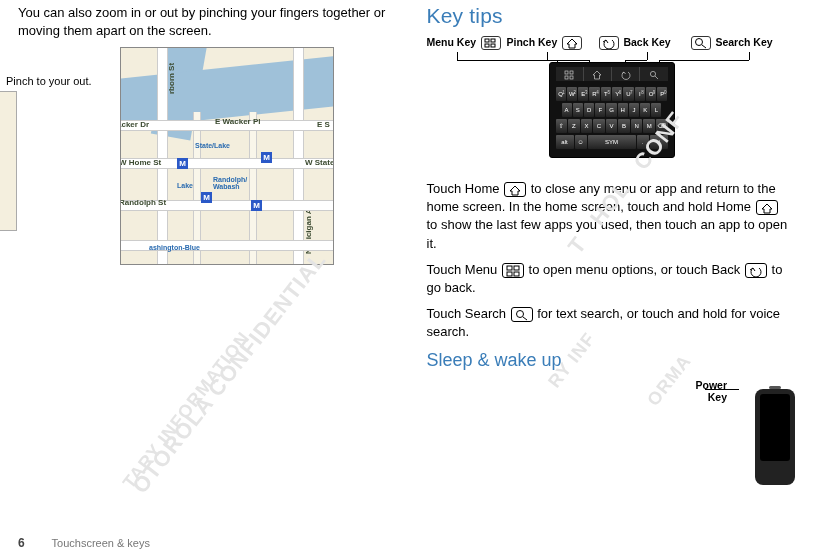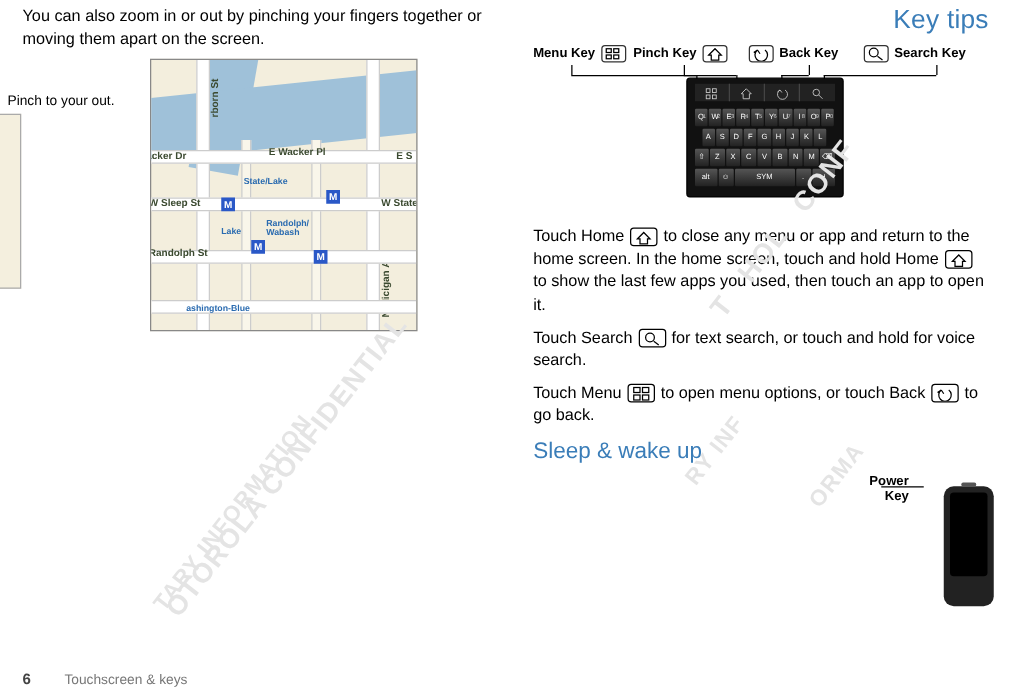--- a/index.html
+++ b/index.html
@@ -71,21 +71,21 @@
       width: 40px; height: 120px;
       background: #9fc1d9;
       transform: rotate(10deg);
     }
     .road-h { position: absolute; left:0; right:0; height:11px; background:#fff; border-top:1px solid #ccc; border-bottom:1px solid #ccc; }
     .road-v { position: absolute; top:0; bottom:0; width:11px; background:#fff; border-left:1px solid #ccc; border-right:1px solid #ccc; }
     .road-label { position: absolute; font-size:8px; color:#3b4a30; font-weight:bold; white-space:nowrap; }
     .road-label-v { transform: rotate(-90deg); transform-origin: left top; }
     .transit-label { position:absolute; font-size:7px; color:#2a6bb0; font-weight:bold; }
     .metro { position:absolute; width:11px; height:11px; background:#2a58c7; color:#fff; font-size:8px; text-align:center; line-height:11px; font-weight:bold; }
-    .heading-blue { color:#3a7db8; font-size:21px; font-weight:normal; margin-bottom:4px; letter-spacing:0.2px;text-align:right; }
+    .heading-blue { color:#3a7db8; font-size:21px; font-weight:normal; margin-bottom:4px; letter-spacing:0.2px; }
     .subheading-blue { color:#3a7db8; font-size:14px; font-weight:normal; margin-bottom:8px; }
     .subheading-blue2 { color:#3a7db8; font-size:18px; font-weight:normal; margin-top:6px; margin-bottom:6px; }
     .keybar {
       position: relative;
       margin: 8px 0 14px 0;
       height: 130px;
     }
     .keylabel {
       position: absolute;
       font-size: 10.5px;
@@ -258,21 +258,21 @@
 
         <div class="road-v" style="left:72px; top:64px; background:#f9f6ea; width:8px;"></div>
         <div class="road-v" style="left:128px; top:64px; background:#f9f6ea; width:8px;"></div>
 
         <div class="road-h" style="top:72px"></div>
         <span class="road-label" style="top:72px; left:-4px">acker Dr</span>
         <span class="road-label" style="top:69px; left:94px">E Wacker Pl</span>
         <span class="road-label" style="top:72px; left:196px">E S</span>
 
         <div class="road-h" style="top:110px"></div>
-        <span class="road-label" style="top:110px; left:-2px">W Sleep St</span>
+        <span class="road-label" style="top:110px; left:-2px">W Home St</span>
         <span class="road-label" style="top:110px; left:184px">W State</span>
 
         <div class="road-h" style="top:152px"></div>
         <span class="road-label" style="top:150px; left:-2px">Randolph St</span>
 
         <div class="road-h" style="top:192px"></div>
 
         <span class="transit-label" style="left:74px; top:94px">State/Lake</span>
         <span class="transit-label" style="left:56px; top:134px">Lake</span>
         <span class="transit-label" style="left:92px; top:128px; width:60px; line-height:1">Randolph/ Wabash</span>
@@ -424,47 +424,47 @@
       to close any menu or app and return to the home screen. In the home screen, touch and hold Home
       <span class="icon-inline">
         <svg width="20" height="13" viewBox="0 0 20 13">
             <path d="M5 8 L10 3 L15 8 L13 8 L13 12 L7 12 L7 8 Z" fill="none" stroke="#000"></path>
           </svg>
       </span>
       to show the last few apps you used, then touch an app to open it.
     </p>
 
     <p class="para">
-      Touch Search
-      <span class="icon-inline">
-        <svg width="20" height="13" viewBox="0 0 20 13">
-            <circle cx="8" cy="6" r="3.5" fill="none" stroke="#000"></circle>
-            <line x1="11" y1="9" x2="15" y2="12" stroke="#000"></line>
-          </svg>
-      </span>
-      for text search, or touch and hold for voice search.
-    </p>
-
-    <p class="para">
       Touch Menu
       <span class="icon-inline">
         <svg width="20" height="13" viewBox="0 0 20 13">
             <rect x="4" y="2" width="5" height="4" fill="none" stroke="#000"></rect>
             <rect x="11" y="2" width="5" height="4" fill="none" stroke="#000"></rect>
             <rect x="4" y="8" width="5" height="4" fill="none" stroke="#000"></rect>
             <rect x="11" y="8" width="5" height="4" fill="none" stroke="#000"></rect>
           </svg>
       </span>
       to open menu options, or touch Back
       <span class="icon-inline">
         <svg width="20" height="13" viewBox="0 0 20 13">
             <path d="M13 4 A5 5 0 1 1 7 4 M7 4 L4 6 M7 4 L9 7" fill="none" stroke="#000"></path>
           </svg>
       </span>
       to go back.
+    </p>
+
+    <p class="para">
+      Touch Search
+      <span class="icon-inline">
+        <svg width="20" height="13" viewBox="0 0 20 13">
+            <circle cx="8" cy="6" r="3.5" fill="none" stroke="#000"></circle>
+            <line x1="11" y1="9" x2="15" y2="12" stroke="#000"></line>
+          </svg>
+      </span>
+      for text search, or touch and hold for voice search.
     </p>
 
     <h3 class="subheading-blue2">Sleep &amp; wake up</h3>
 
     <div class="sleep-wrap">
       <div class="powerlabel">
         <span>Power</span><br><span>Key</span>
       </div>
       <div class="power-device">
         <div class="power-lead"></div>

